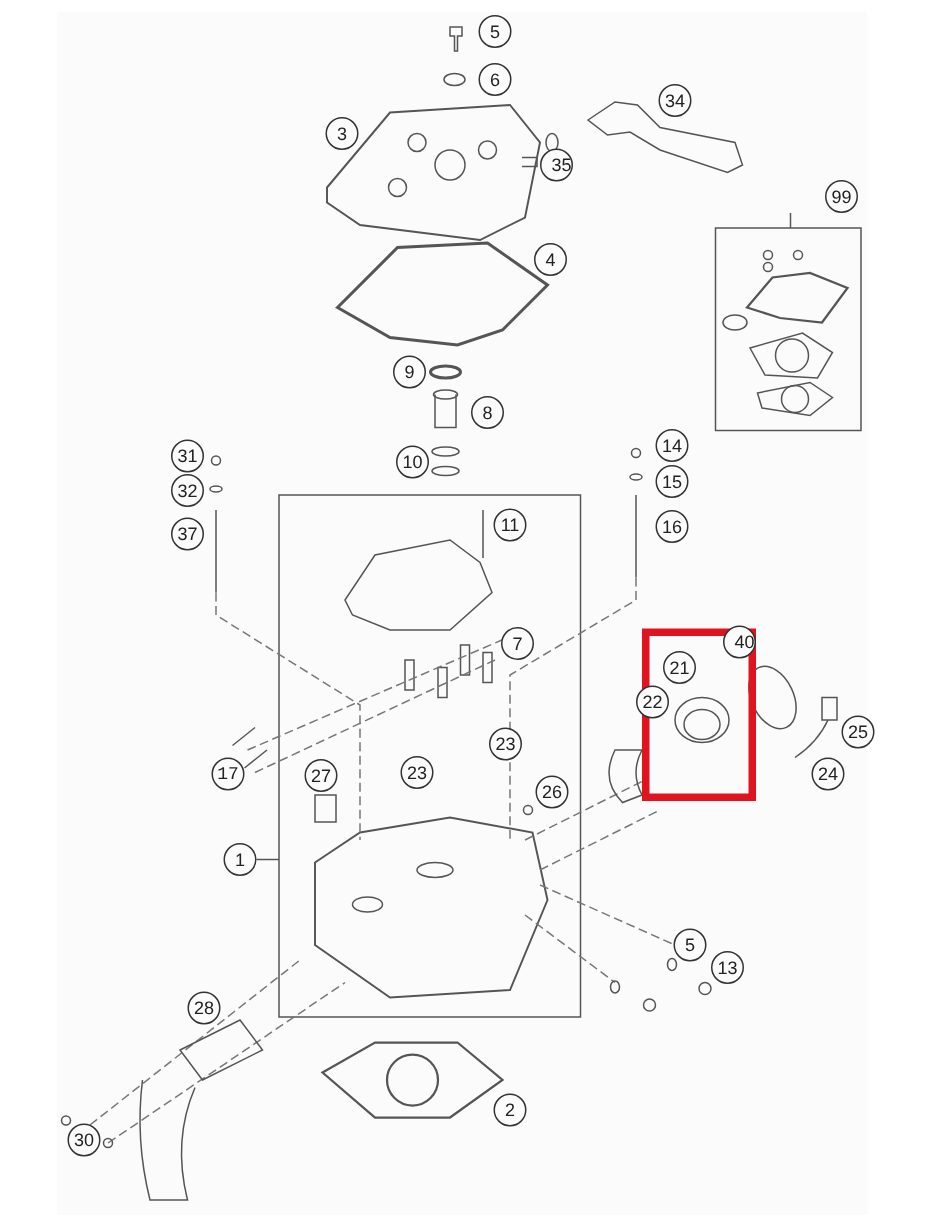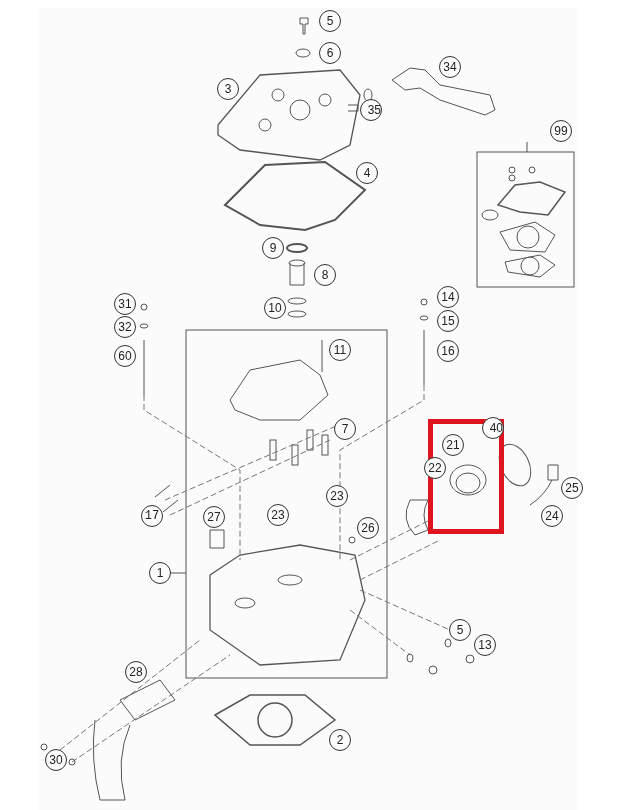--- a/index.html
+++ b/index.html
@@ -146,18 +146,18 @@
     <div class="callout" style="left: 337px; top: 496px;">23</div>
     <div class="callout" style="left: 278px; top: 515px;">23</div>
     <div class="callout" style="left: 552px; top: 516px;">24</div>
     <div class="callout" style="left: 572px; top: 488px;">25</div>
     <div class="callout" style="left: 368px; top: 528px;">26</div>
     <div class="callout" style="left: 214px; top: 517px;">27</div>
     <div class="callout" style="left: 136px; top: 672px;">28</div>
     <div class="callout" style="left: 56px; top: 760px;">30</div>
     <div class="callout" style="left: 125px; top: 304px;">31</div>
     <div class="callout" style="left: 125px; top: 327px;">32</div>
-    <div class="callout" style="left: 125px; top: 356px;">60</div>
+    <div class="callout" style="left: 125px; top: 356px;">37</div>
     <div class="callout" style="left: 450px; top: 67px;">34</div>
     <div class="callout" style="left: 371px; top: 110px; text-align: right;">35</div>
     <div class="callout" style="left: 493px; top: 428px; text-align: right;">40</div>
     <div class="callout" style="left: 527px; top: 131px; margin-left: 34px;">99</div>
   </div>
 
 </body></html>

